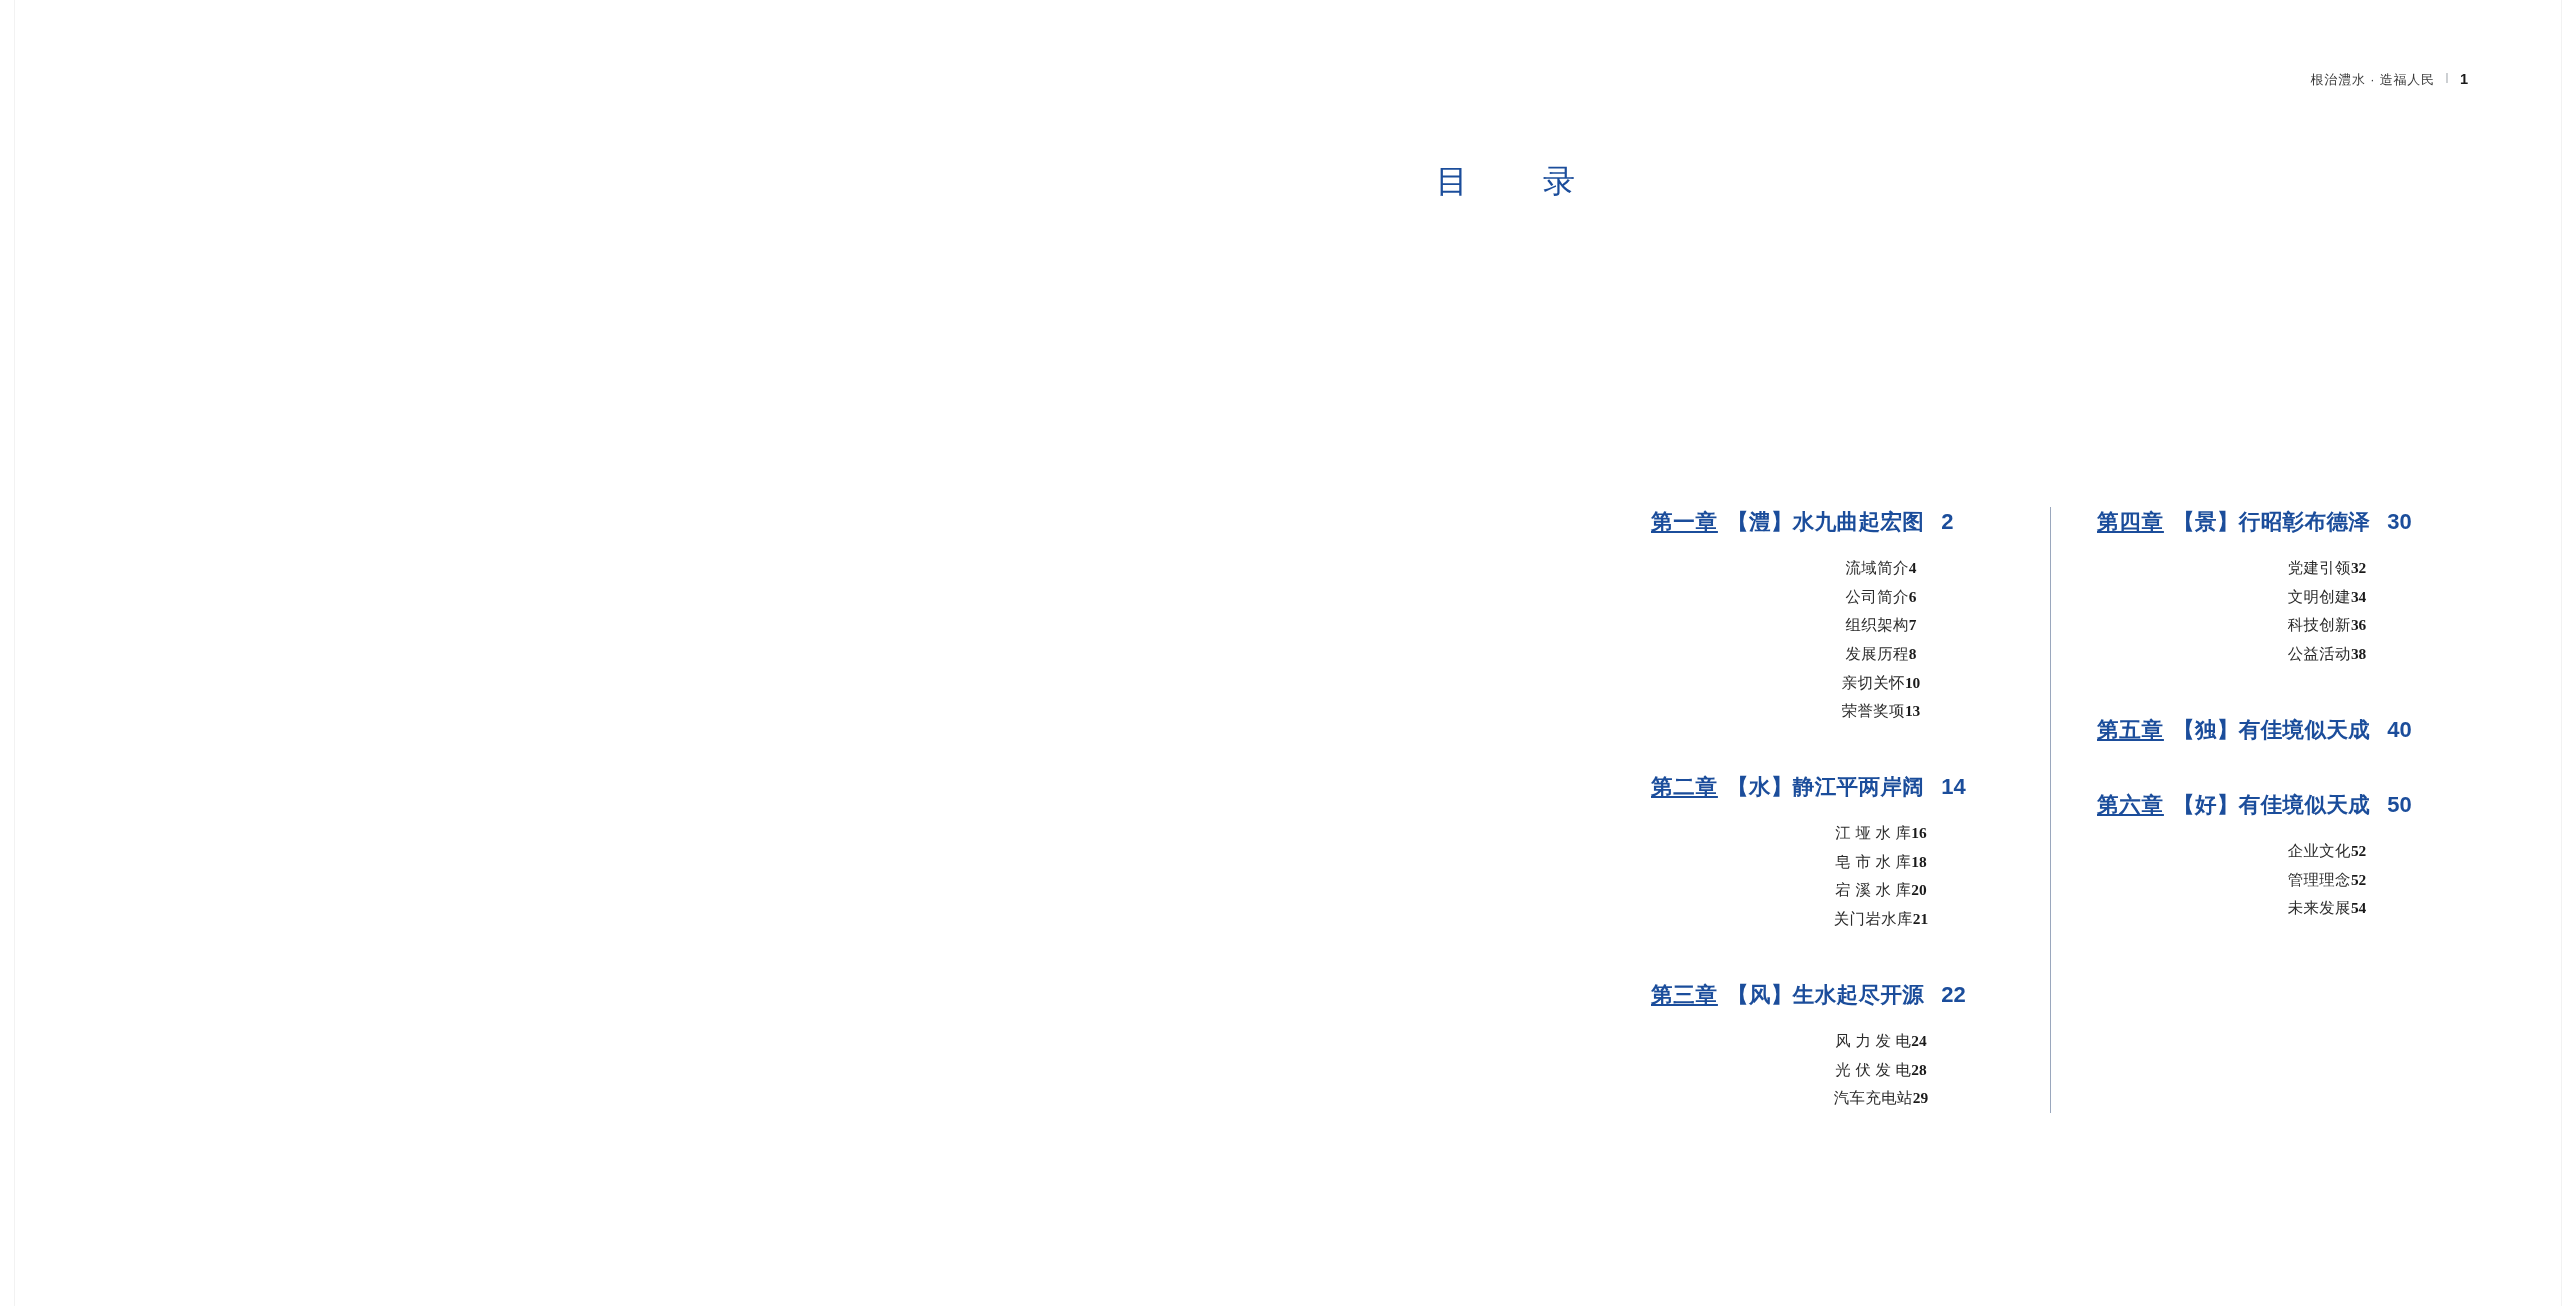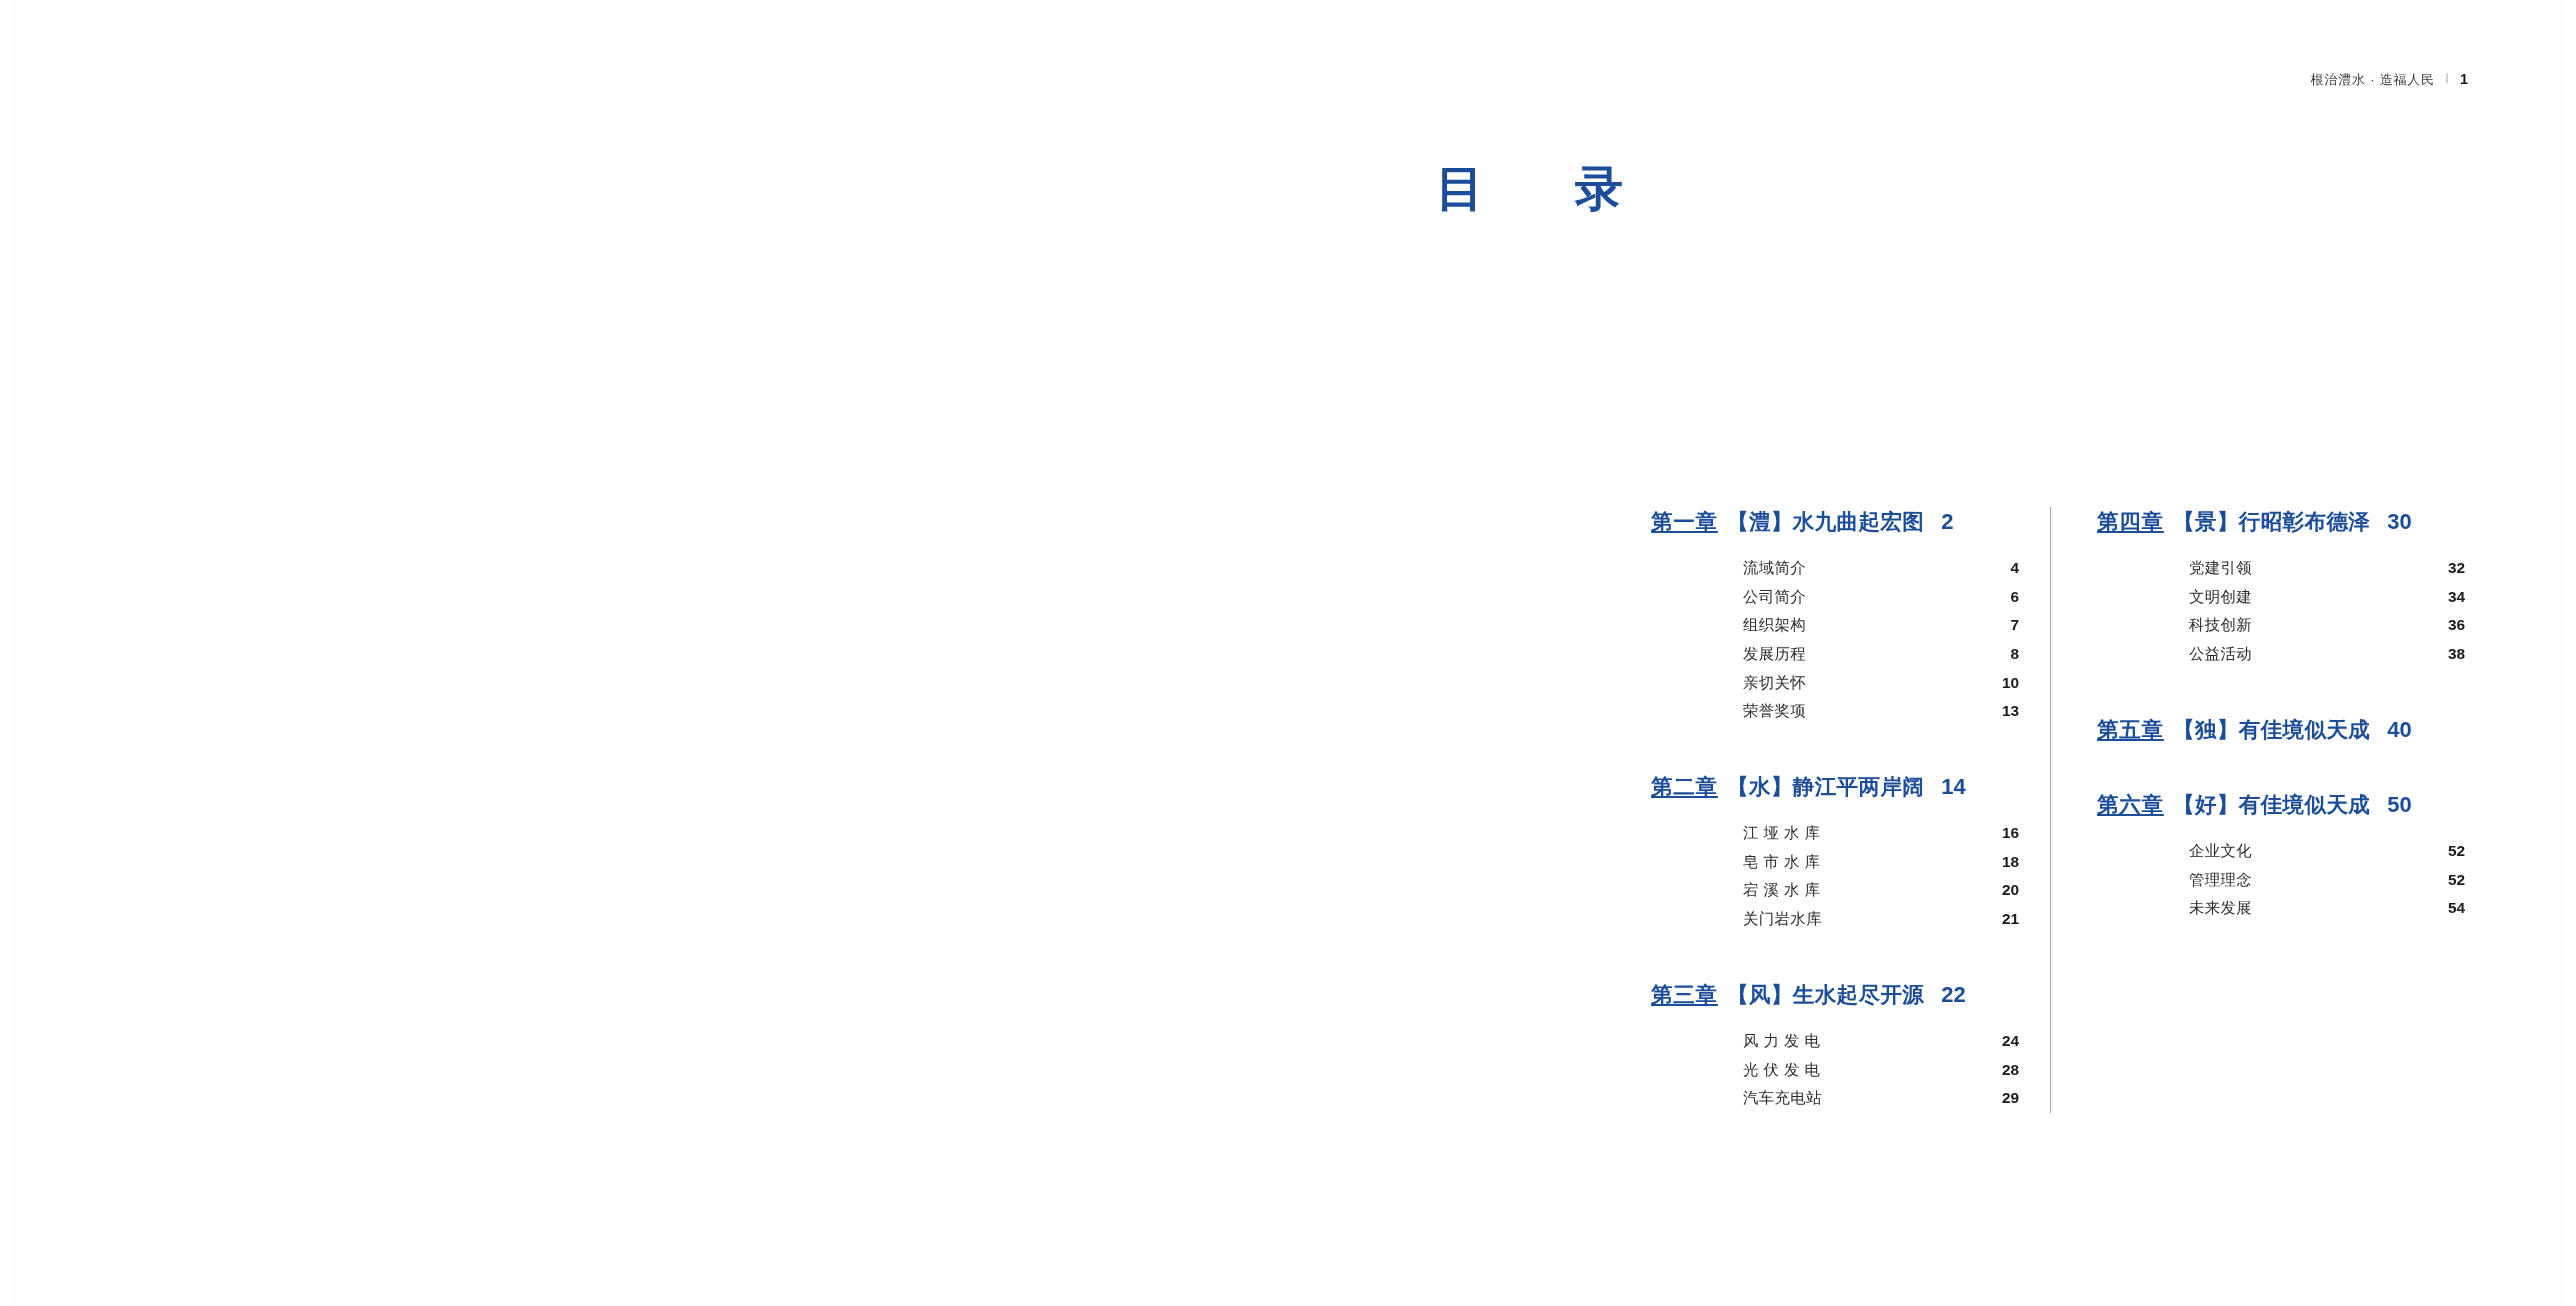--- a/index.html
+++ b/index.html
@@ -59,22 +59,22 @@
     color: #1a1a1a;
     font-size: 14.6px;
     font-weight: bold;
   }
 
   .toc-title {
     position: absolute;
     left: 1436px;
     top: 165px;
     color: #1b4d9b;
-    font-size: 48px;
-    font-weight: bold;
+    font-size: 32px;
+    font-weight: normal;
     letter-spacing: 21.5px;
     line-height: 1;
     white-space: nowrap;
   }
 
   .columns {
     position: absolute;
     left: 1651px;
     top: 507px;
     width: 845px;
@@ -120,26 +120,27 @@
   .col-left .chapter-head {
     justify-content: flex-start;
   }
 
   .entries {
     margin-left: 92px;
     width: 276px;
   }
   .entry {
     display: flex;
-    justify-content: space-between;
+    justify-content: center;
     align-items: baseline;
     color: #2b2b2b;
     font-size: 15.4px;
     padding: 3.8px 0;
     white-space: nowrap;
+    font-family: Liberation Serif, serif;
   }
   .entry .e-label {
     letter-spacing: 0.4px;
   }
   .entry .e-page {
     font-weight: bold;
     color: #1a1a1a;
     font-size: 15.4px;
   }
   .chapter.c1 .entries { margin-left: 92px; }

